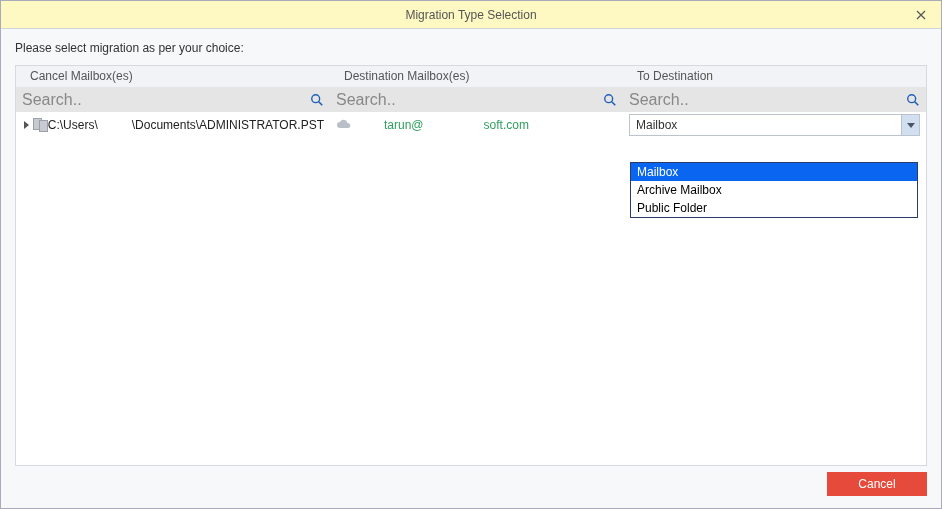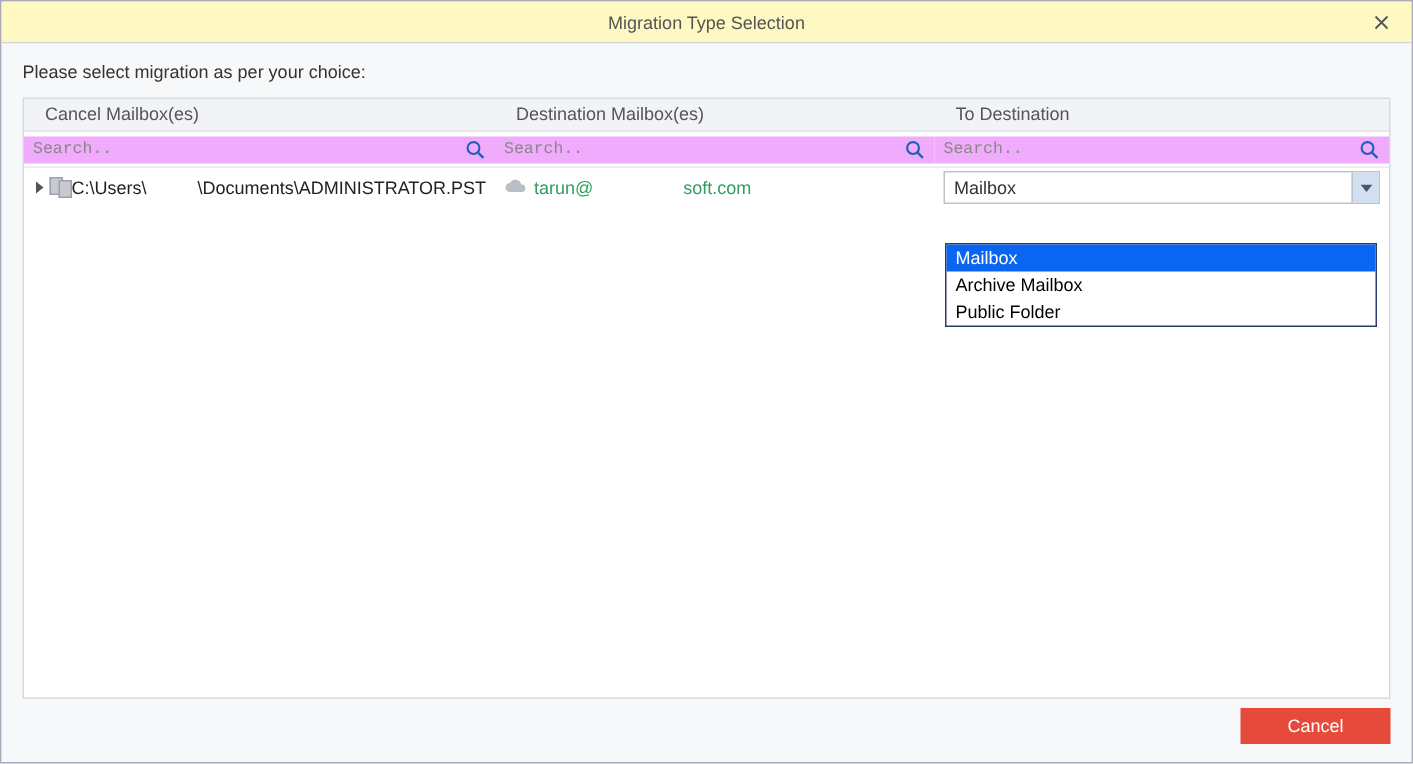--- a/index.html
+++ b/index.html
@@ -83,24 +83,24 @@
     align-items: center;
   }
   .search-cell:nth-child(1){ flex: 0 0 314px; }
   .search-cell:nth-child(2){ flex: 0 0 293px; }
   .search-cell:nth-child(3){ flex: 1; }
   .search-input {
     width: 100%;
     border: none;
     outline: none;
     padding: 3px 24px 3px 6px;
-    font-size: 11px;
-    font-family: Liberation Mono, monospace;
+    font-size: 16px;
+    font-family: Liberation Sans, sans-serif;
     color: #333;
-    background: #f0abfc;
+    background: #e5e5e5;
   }
   .search-input::placeholder { color: #888; }
   .search-icon {
     position: absolute;
     right: 6px;
     top: 50%;
     transform: translateY(-50%);
     width: 14px;
     height: 14px;
     pointer-events: none;
@@ -113,21 +113,21 @@
   }
   .data-cell {
     display: flex;
     align-items: center;
     padding: 0 6px;
     font-size: 12px;
     white-space: nowrap;
     overflow: hidden;
   }
   .data-cell:nth-child(1){ flex: 0 0 314px; }
-  .data-cell:nth-child(2){ flex: 0 0 293px; }
+  .data-cell:nth-child(2){ flex: 0 0 293px; gap: 28px; }
   .data-cell:nth-child(3){ flex: 1; position: relative; }
   .expander {
     display: inline-block;
     width: 0; height: 0;
     border-top: 4px solid transparent;
     border-bottom: 4px solid transparent;
     border-left: 5px solid #555;
     margin: 0 4px 0 2px;
     cursor: pointer;
   }

